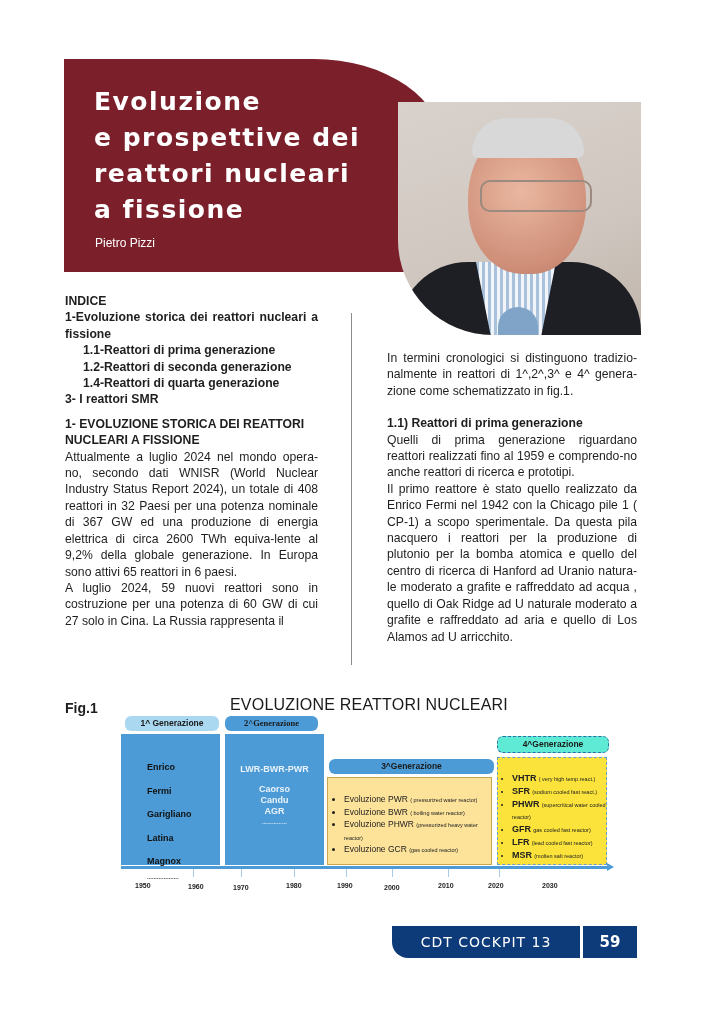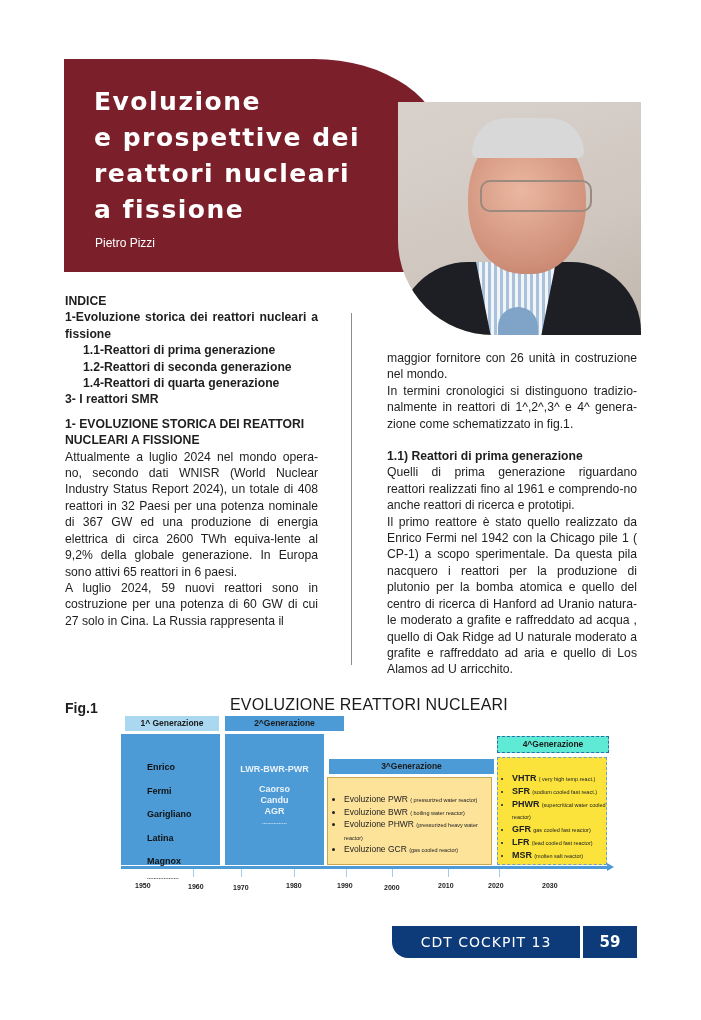--- a/index.html
+++ b/index.html
@@ -38,24 +38,24 @@
   .divider { position: absolute; left: 351px; top: 313px; width: 1px; height: 352px; background: #8c8c8c; }
   .toc-line { font-weight: bold; display: block; }
   .toc-sub { padding-left: 18px; }
   .sec-head { font-weight: bold; margin-top: 8px; display: block; text-align: left; }
   .para { display: block; }
 
   
   .fig-label { position: absolute; left: 65px; top: 700px; font-weight: bold; font-size: 14px; }
   .fig-title { position: absolute; left: 230px; top: 696px; font-size: 16px; color: #1a1a1a; letter-spacing: 0.2px; }
   .fig { position: absolute; left: 0; top: 0; }
-  .gen-head { position: absolute; height: 15px; font-size: 8.5px; font-weight: bold; text-align: center; line-height: 15px; color: #1a1a1a; }
+  .gen-head { position: absolute; height: 15px; font-size: 8.5px; font-weight: bold; text-align: center; line-height: 15px; color: #1a1a1a; border-radius: 6px; }
   .gen-body { position: absolute; background: #4c9bd6; }
   .g1-head { left: 125px; top: 716px; width: 94px; background: #aad8f0; }
-  .g2-head { left: 225px; top: 716px; width: 119px; background: #4c9bd6; }
+  .g2-head { left: 225px; top: 716px; width: 93px; background: #4c9bd6; font-family: Liberation Serif, serif; }
   .g3-head { left: 329px; top: 759px; width: 165px; background: #4c9bd6; }
   .g4-head { left: 497px; top: 736px; width: 110px; background: #5eead4; border: 1px dashed #2b6ea6; }
   .g1-body { left: 121px; top: 734px; width: 99px; height: 131px; }
   .g2-body { left: 225px; top: 734px; width: 99px; height: 131px; }
   .g3-body { left: 327px; top: 777px; width: 165px; height: 88px; background: #fde29a; border: 1px solid #c9a64f; box-sizing: border-box; }
   .g4-body { left: 497px; top: 757px; width: 110px; height: 108px; background: #fbe33b; border: 1px dashed #6a9fc8; box-sizing: border-box; }
   .g1-list { position: absolute; left: 147px; top: 756px; font-size: 9px; font-weight: bold; color: #111; line-height: 23.5px; }
   .g2-list { position: absolute; left: 225px; top: 764px; width: 99px; text-align: center; font-size: 9px; font-weight: bold; color: #e9f2fb; }
   .g2-list .lw { display: block; margin-bottom: 10px; }
   .g2-list .it { display: block; line-height: 11px; }
@@ -106,24 +106,23 @@
   <span class="toc-line toc-sub">1.4-Reattori di quarta generazione</span>
   <span class="toc-line">3- I reattori SMR</span>
   <span class="sec-head">1- EVOLUZIONE STORICA DEI REATTORI NUCLEARI A FISSIONE</span>
   <span class="para">Attualmente a luglio 2024 nel mondo opera-no, secondo dati WNISR (World Nuclear Industry Status Report 2024), un totale di 408 reattori in 32 Paesi per una potenza nominale di 367 GW ed una produzione di energia elettrica di circa 2600 TWh equiva-lente al 9,2% della globale generazione. In Europa sono attivi 65 reattori in 6 paesi.</span>
   <span class="para">A luglio 2024, 59 nuovi reattori sono in costruzione per una potenza di 60 GW di cui 27 solo in Cina. La Russia rappresenta il</span>
 </div>
 
 <div class="divider"></div>
 
 <div class="col col-right">
-  <span class="para">maggior fornitore con 26 unità in costruzione nel mondo.</span>
   <span class="para">In termini cronologici si distinguono tradizio-nalmente in reattori di 1^,2^,3^ e 4^ genera-zione come schematizzato in fig.1.</span>
   <span class="sec-head" style="margin-top:16px">1.1) Reattori di prima generazione</span>
-  <span class="para">Quelli di prima generazione riguardano reattori realizzati fino  al 1961 e comprendo-no anche reattori di ricerca e prototipi.</span>
+  <span class="para">Quelli di prima generazione riguardano reattori realizzati fino  al 1959 e comprendo-no anche reattori di ricerca e prototipi.</span>
   <span class="para">Il primo reattore è stato quello realizzato da Enrico  Fermi  nel  1942 con la Chicago pile 1 ( CP-1) a scopo sperimentale. Da questa pila nacquero i reattori per la produzione di plutonio per la bomba atomica e quello del centro di ricerca di Hanford ad Uranio natura-le moderato a grafite e raffreddato ad acqua , quello di Oak Ridge ad U naturale moderato a grafite e raffreddato ad aria e quello di Los Alamos ad U arricchito.</span>
 </div>
 
 <div class="fig-label">Fig.1</div>
 <div class="fig-title">EVOLUZIONE REATTORI NUCLEARI</div>
 
 <div class="fig">
   <div class="gen-head g1-head">1^ Generazione</div>
   <div class="gen-head g2-head">2^Generazione</div>
   <div class="gen-head g3-head">3^Generazione</div>

